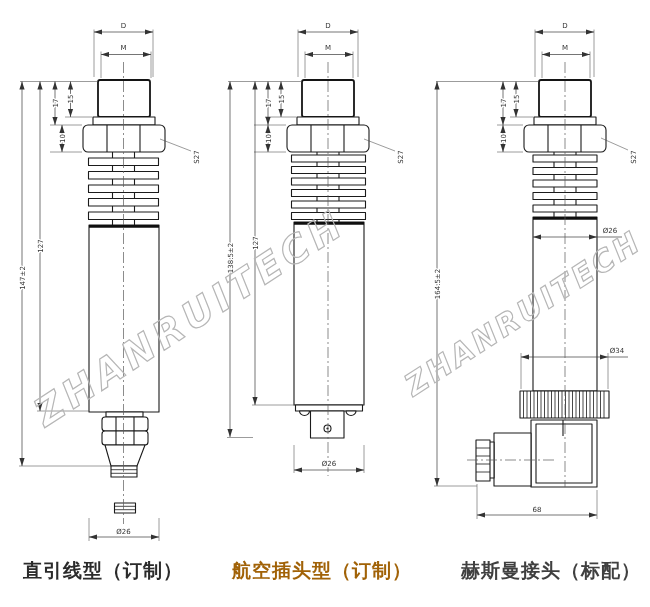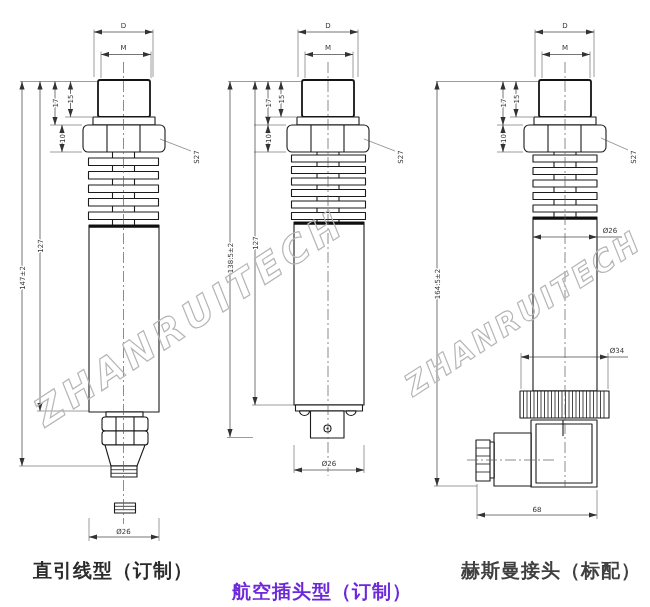--- a/index.html
+++ b/index.html
@@ -20,21 +20,21 @@
   .cl  { stroke:#5a5a5a; stroke-width:0.7; fill:none; stroke-dasharray:11 3 2 3; }
   .dim {
     font-family:"DejaVu Sans","Liberation Sans",sans-serif;
     font-size:7px; fill:#333;
     paint-order:stroke; stroke:#ffffff; stroke-width:2.6px; stroke-linejoin:round;
     text-anchor:middle;
   }
 
   
   .caption {
-    position:absolute; top:558px; width:180px; text-align:right;
+    position:absolute; top:558px; width:180px; text-align:center;
     font-size:19px; font-weight:600; letter-spacing:1px; color:#2b2b2b;
     white-space:nowrap;
   }
   .cap1 { left:13px; }
   .cap2 { left:232px; }
   .cap3 { left:461px; }
 
   
   .wm {
     position:absolute; white-space:nowrap; pointer-events:none;
@@ -286,16 +286,16 @@
     <text class="dim" x="610" y="233">Ø26</text>
     <text class="dim" x="617" y="353">Ø34</text>
     <text class="dim" x="537" y="511.5">68</text>
   </g>
 </svg>
 
 <div class="wm wm1" style="-webkit-text-stroke-color: rgb(182, 182, 182);">ZHANRUITECH</div>
 <div class="wm wm2" style="-webkit-text-stroke-color: rgb(182, 182, 182);">ZHANRUITECH</div>
 
 <div class="caption cap1" style="color: rgb(43, 43, 43);">直引线型（订制）</div>
-<div class="caption cap2" style="color: #6d28d9; margin-top: 21px;">航空插头型（订制）</div>
+<div class="caption cap2" style="color: #a16207;">航空插头型（订制）</div>
 <div class="caption cap3" style="color: #404040;">赫斯曼接头（标配）</div>
 
 </div>
 
 </body></html>

